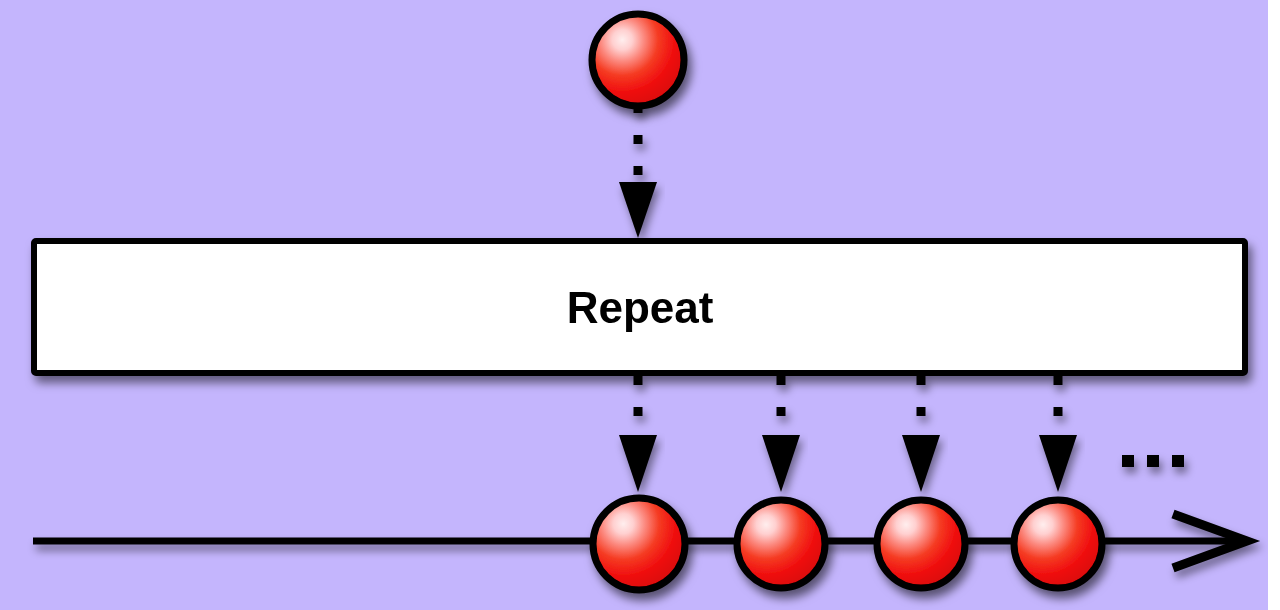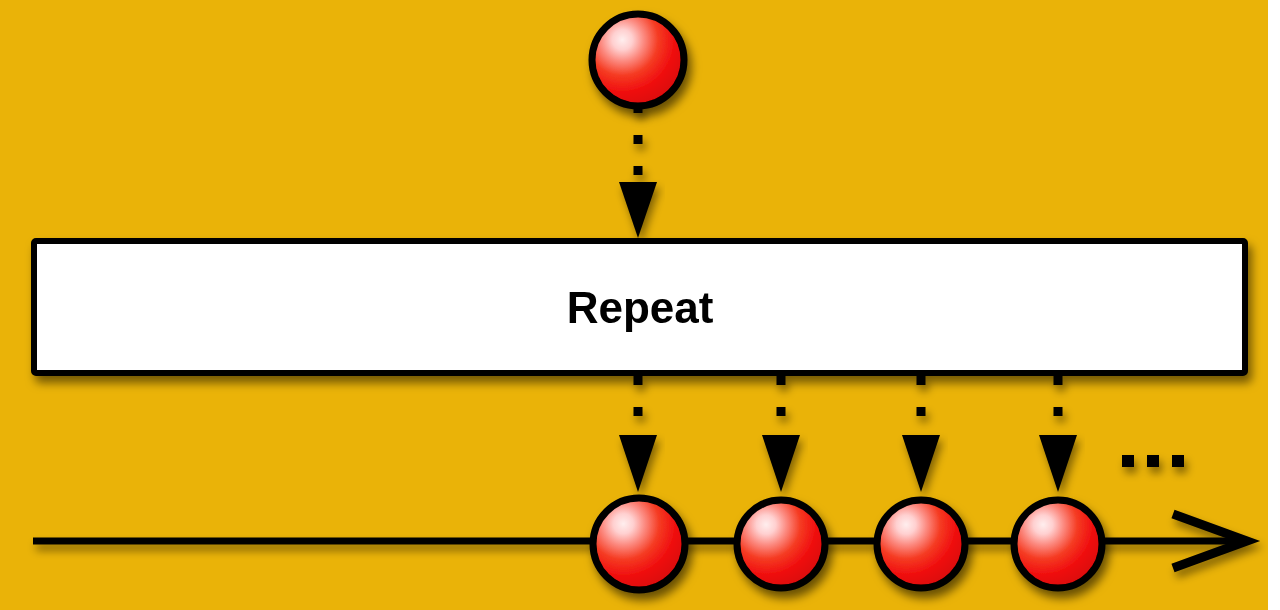--- a/index.html
+++ b/index.html
@@ -8,21 +8,21 @@
     padding: 0;
     background: #ffffff;
   }
   body {
     font-family: "Liberation Sans", sans-serif;
   }
   #stage {
     position: relative;
     width: 1268px;
     height: 610px;
-    background: #eab308;
+    background: #c4b5fd;
     overflow: hidden;
   }
   #diagram-svg {
     position: absolute;
     left: 0;
     top: 0;
     width: 1280px;
     height: 610px;
     display: block;
   }

